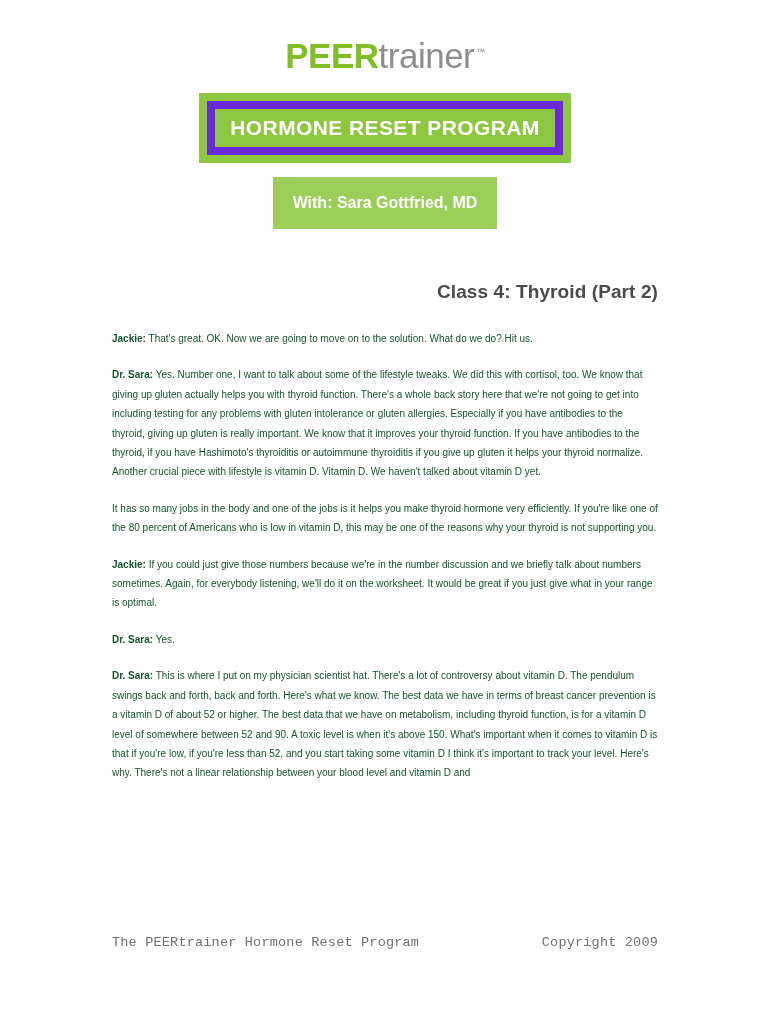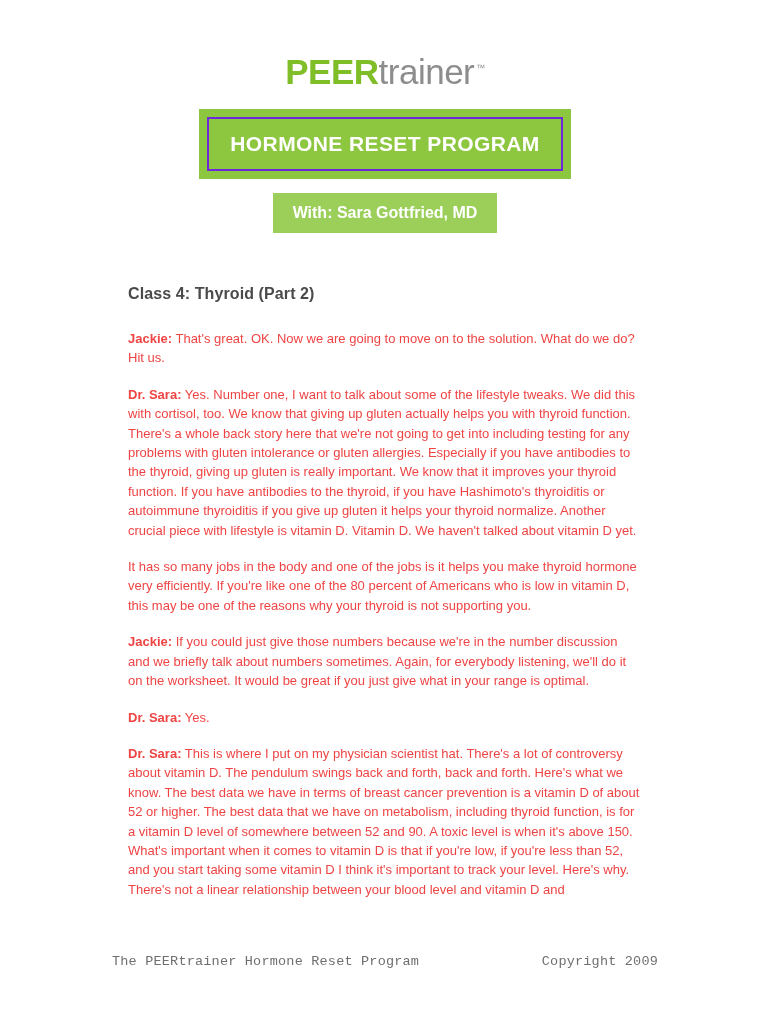--- a/index.html
+++ b/index.html
@@ -13,21 +13,21 @@
     font-family: "Liberation Sans", sans-serif;
     color: #000000;
     position: relative;
     overflow: hidden;
   }
 
   .page {
     width: 770px;
     height: 1024px;
     box-sizing: border-box;
-    padding: 16px;
+    padding: 0;
     position: relative;
   }
 
   
   .header {
     padding-top: 38px;
     text-align: center;
   }
 
   .logo {
@@ -60,81 +60,81 @@
     background: #8dc63f;
     height: 70px;
     position: relative;
   }
   .banner-inner {
     position: absolute;
     left: 8px;
     top: 8px;
     right: 8px;
     bottom: 8px;
-    border: 2px solid #6d28d9;
+    border: 8px solid #6d28d9;
     display: flex;
     align-items: center;
     justify-content: center;
   }
   .banner-title {
     color: #ffffff;
     font-size: 21px;
     letter-spacing: 0.4px;
     font-weight: bold;
     white-space: nowrap;
   }
 
   .subbanner {
     width: 224px;
     margin: 14px auto 0 auto;
     background: #9bcf5a;
-    height: 40px;
+    height: 52px;
     display: flex;
     align-items: center;
     justify-content: center;
   }
   .subbanner-text {
     color: #ffffff;
     font-size: 16px;
     font-weight: bold;
     white-space: nowrap;
   }
 
   
   .content {
     padding: 0 112px;
     margin-top: 52px;
   }
 
   .class-title {
-    text-align: left;
-    font-size: 16px;
+    text-align: right;
+    font-size: 19px;
     font-weight: bold;
     color: #4a4a4a;
     margin: 0 0 26px 0;
     letter-spacing: 0.1px;
   }
 
   .para {
-    font-size: 13px;
+    font-size: 10px;
     line-height: 19.4px;
-    color: #ef4444;
+    color: #14532d;
     margin: 0 0 17px 0;
     text-align: left;
   }
   .para .speaker {
     font-weight: bold;
   }
 
   
   .footer {
     position: absolute;
     left: 112px;
     right: 112px;
-    bottom: 55px;
+    bottom: 74px;
     display: flex;
     justify-content: space-between;
     font-family: "Liberation Mono", monospace;
     font-size: 13.5px;
     color: #6f6f6f;
     letter-spacing: 0.2px;
   }
 </style>
 </head>
 <body>

